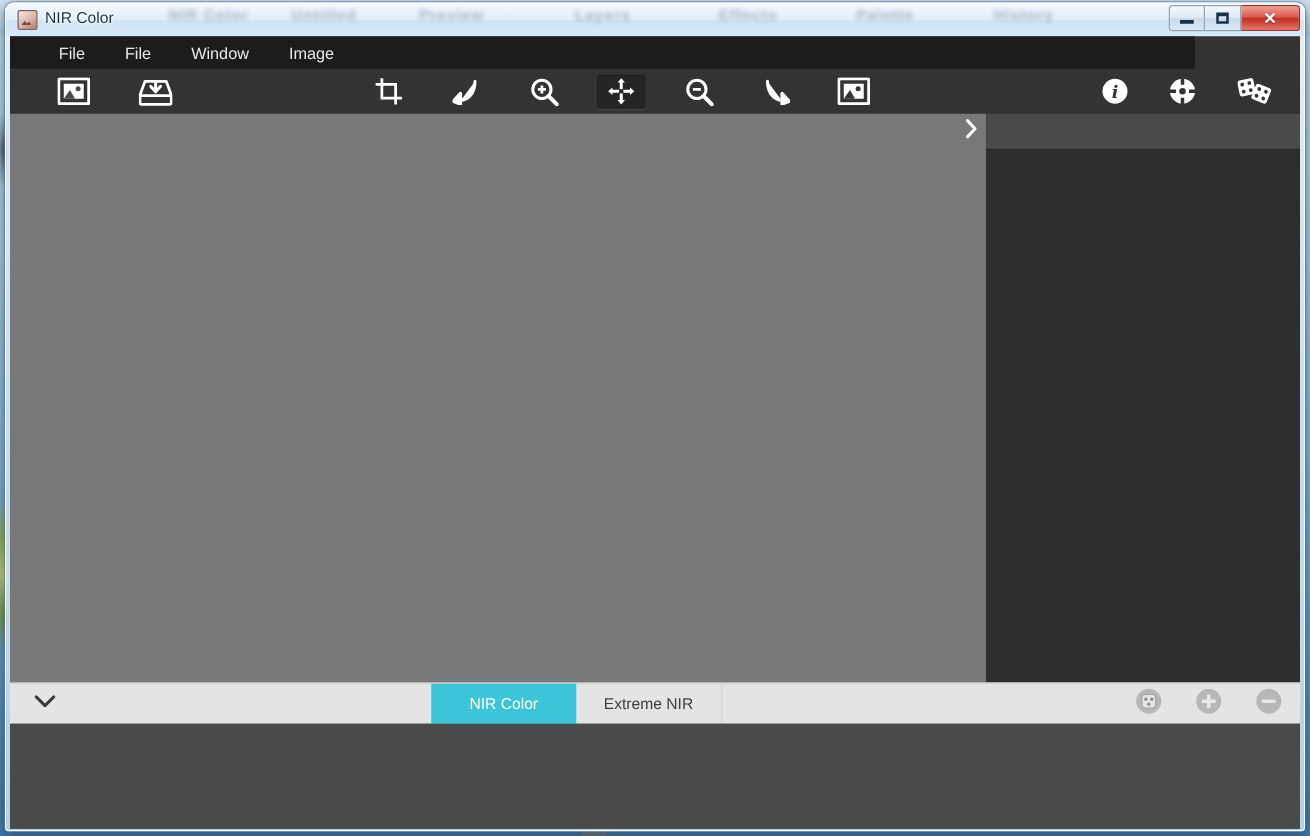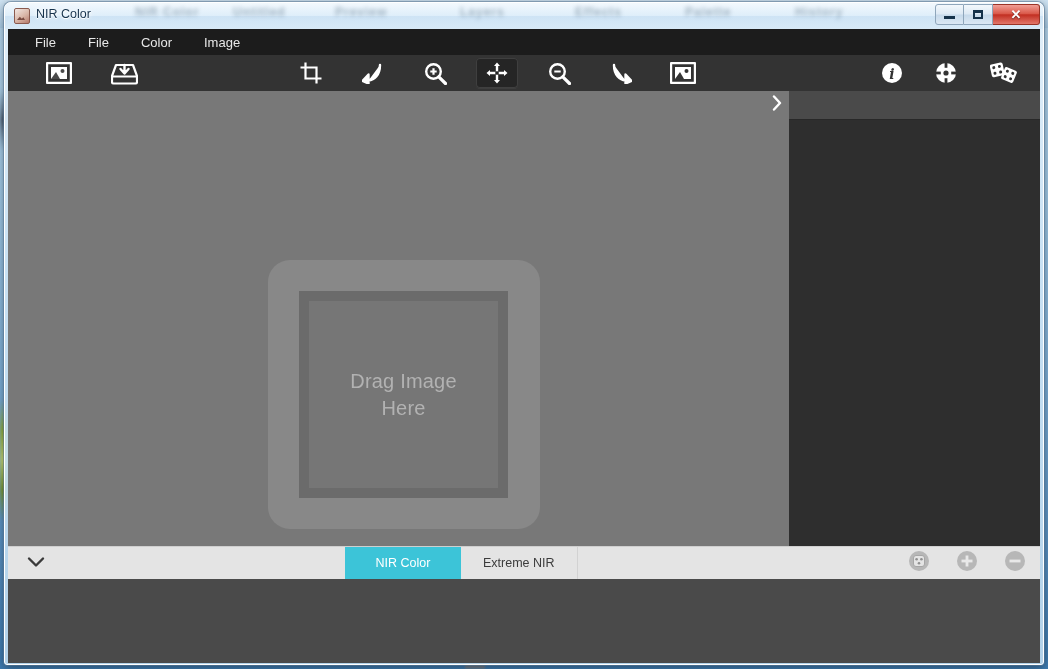--- a/index.html
+++ b/index.html
@@ -153,25 +153,25 @@
     left: 3px; top: 26px;
     width: 1032px; height: 634px;
     background: #333333;
     overflow: hidden;
   }
 
   
   #menubar {
     position: absolute;
     left: 0; top: 0;
-    width: 1036px; height: 26px;
+    width: 948px; height: 26px;
     background: #1c1c1c;
     display: flex;
     align-items: center;
-    padding-left: 16px;
+    padding-left: 28px;
     box-sizing: border-box;
   }
   .menu-item {
     color: #e8e8e8;
     font-size: 13px;
     padding: 3px 11px;
     margin-right: 10px;
     cursor: default;
   }
 
@@ -356,21 +356,21 @@
         <div class="glyph">✕</div>
       </div>
     </div>
   </div>
 
   <div id="client">
 
     <div id="menubar">
       <div class="menu-item">File</div>
       <div class="menu-item">File</div>
-      <div class="menu-item">Color</div>
+      <div class="menu-item">Window</div>
       <div class="menu-item">Image</div>
     </div>
 
     <div id="toolbar">
 
       <div class="tool" style="left:30px;">
         <span>
           <svg width="26" height="22" viewBox="0 0 26 22">
             <rect x="1" y="1" width="24" height="20" rx="1" fill="none" stroke="#ffffff" stroke-width="2.4"></rect>
             <rect x="5" y="5" width="16" height="12" fill="#ffffff"></rect>
@@ -502,28 +502,20 @@
 
     <div id="canvas-area">
       <div id="panel-toggle">
         <span>
           <svg width="10" height="16" viewBox="0 0 10 16">
             <path d="M2 1.5 L8 8 L2 14.5" fill="none" stroke="#ffffff" stroke-width="2.4" stroke-linecap="round" stroke-linejoin="round"></path>
           </svg>
         </span>
       </div>
 
-      <div id="dropzone-outer">
-        <div id="dropzone-frame">
-          <div id="dropzone-text">
-            <div>Drag Image</div>
-            <div>Here</div>
-          </div>
-        </div>
-      </div>
     </div>
 
     <div id="right-panel">
       <div id="right-panel-header"></div>
     </div>
 
     <div id="tabbar">
       <div id="tab-expand">
         <span>
           <svg width="18" height="12" viewBox="0 0 18 12">

